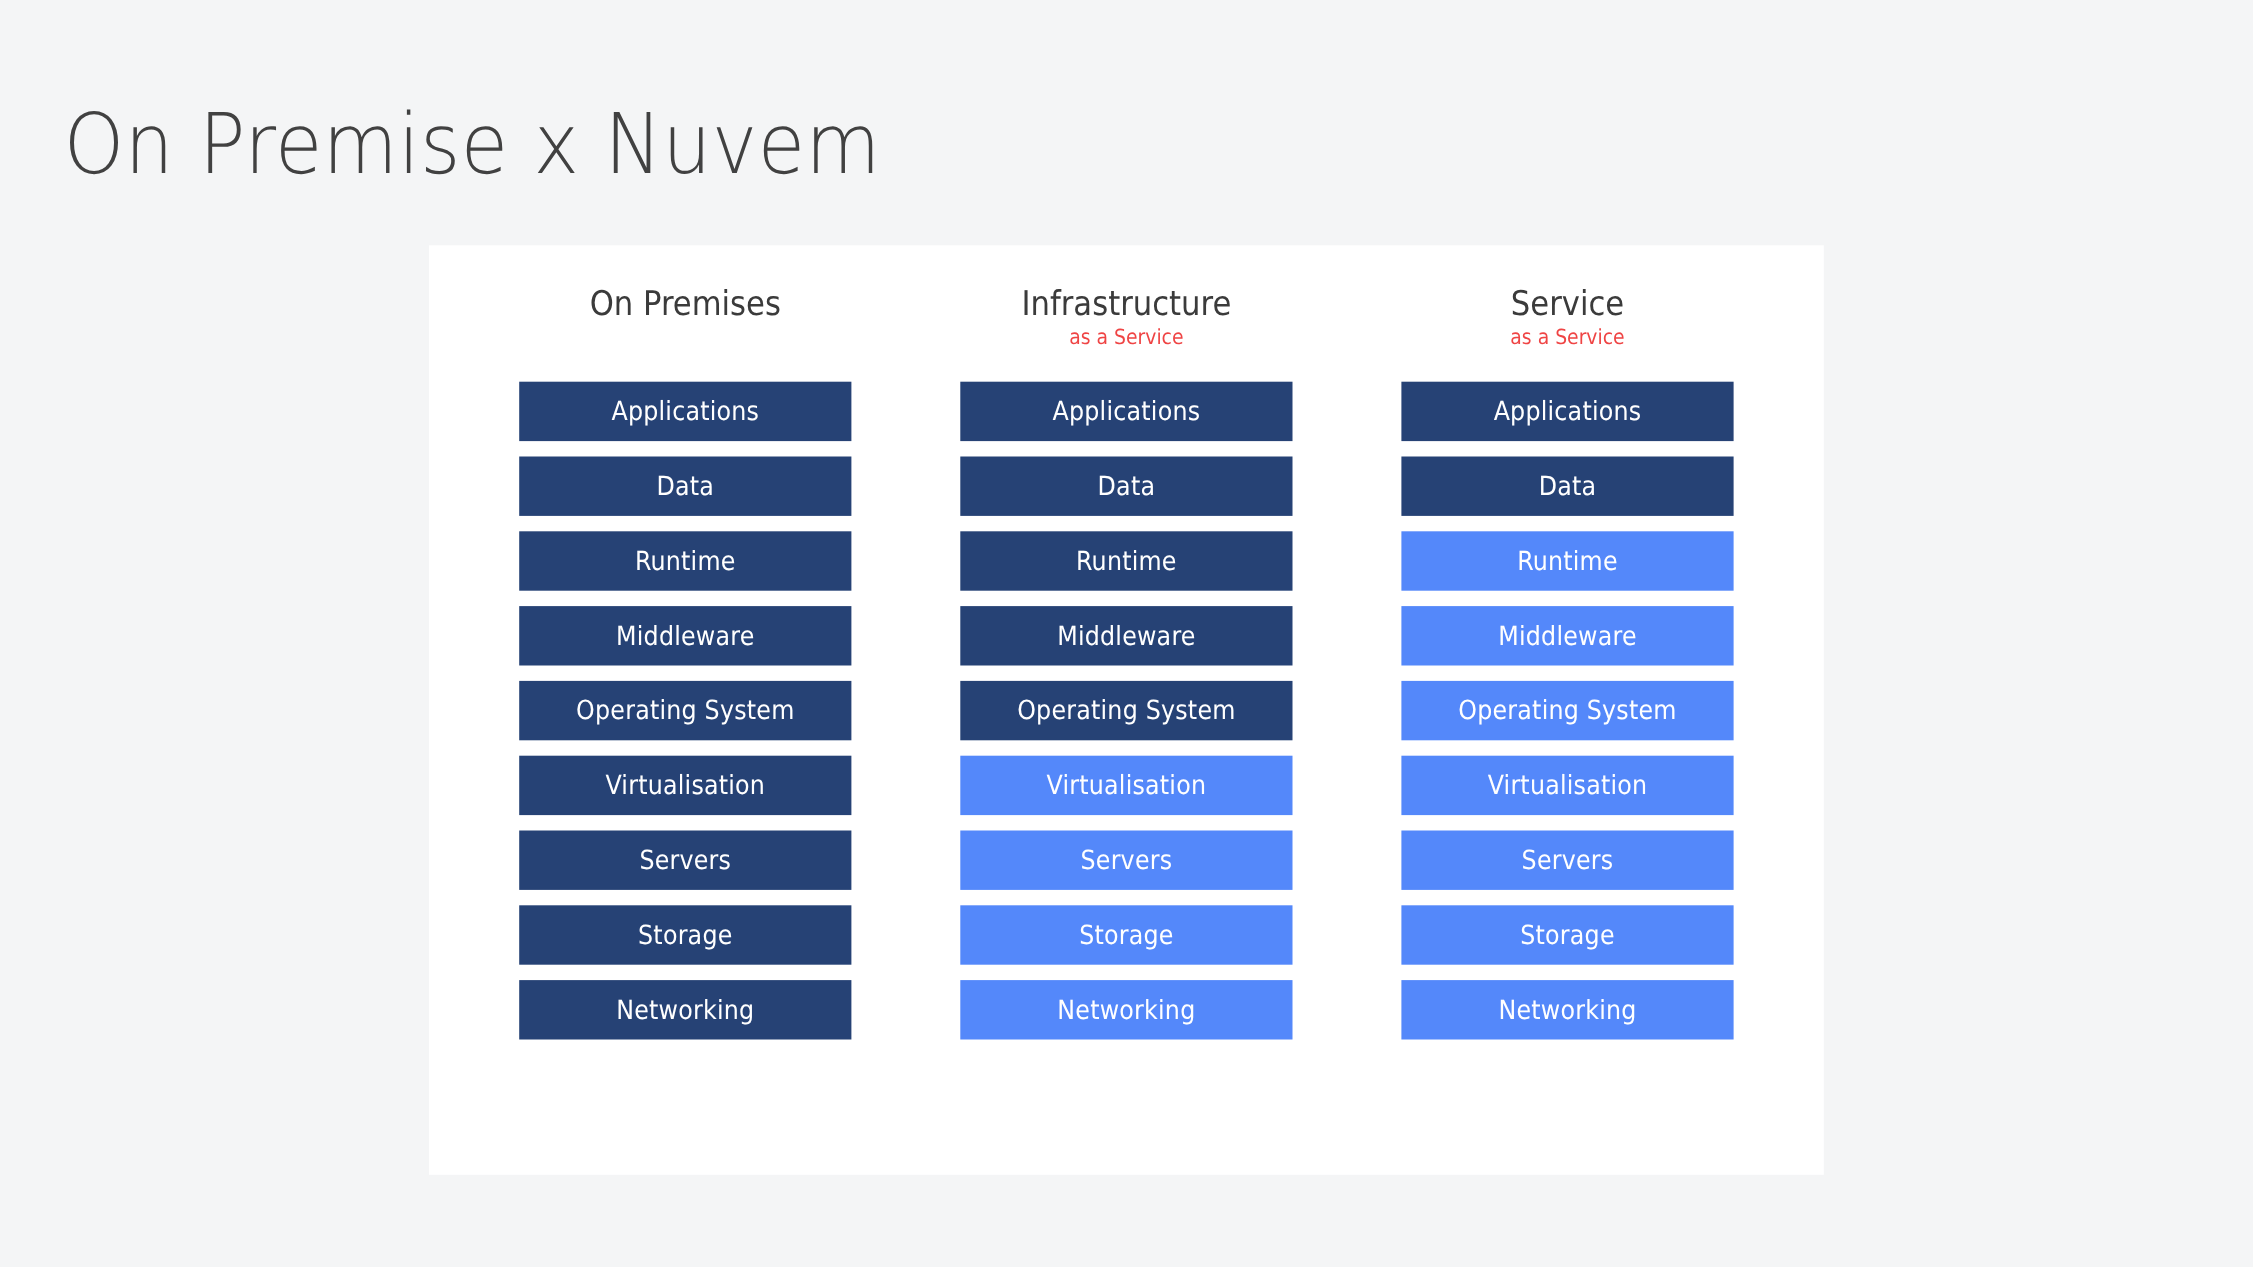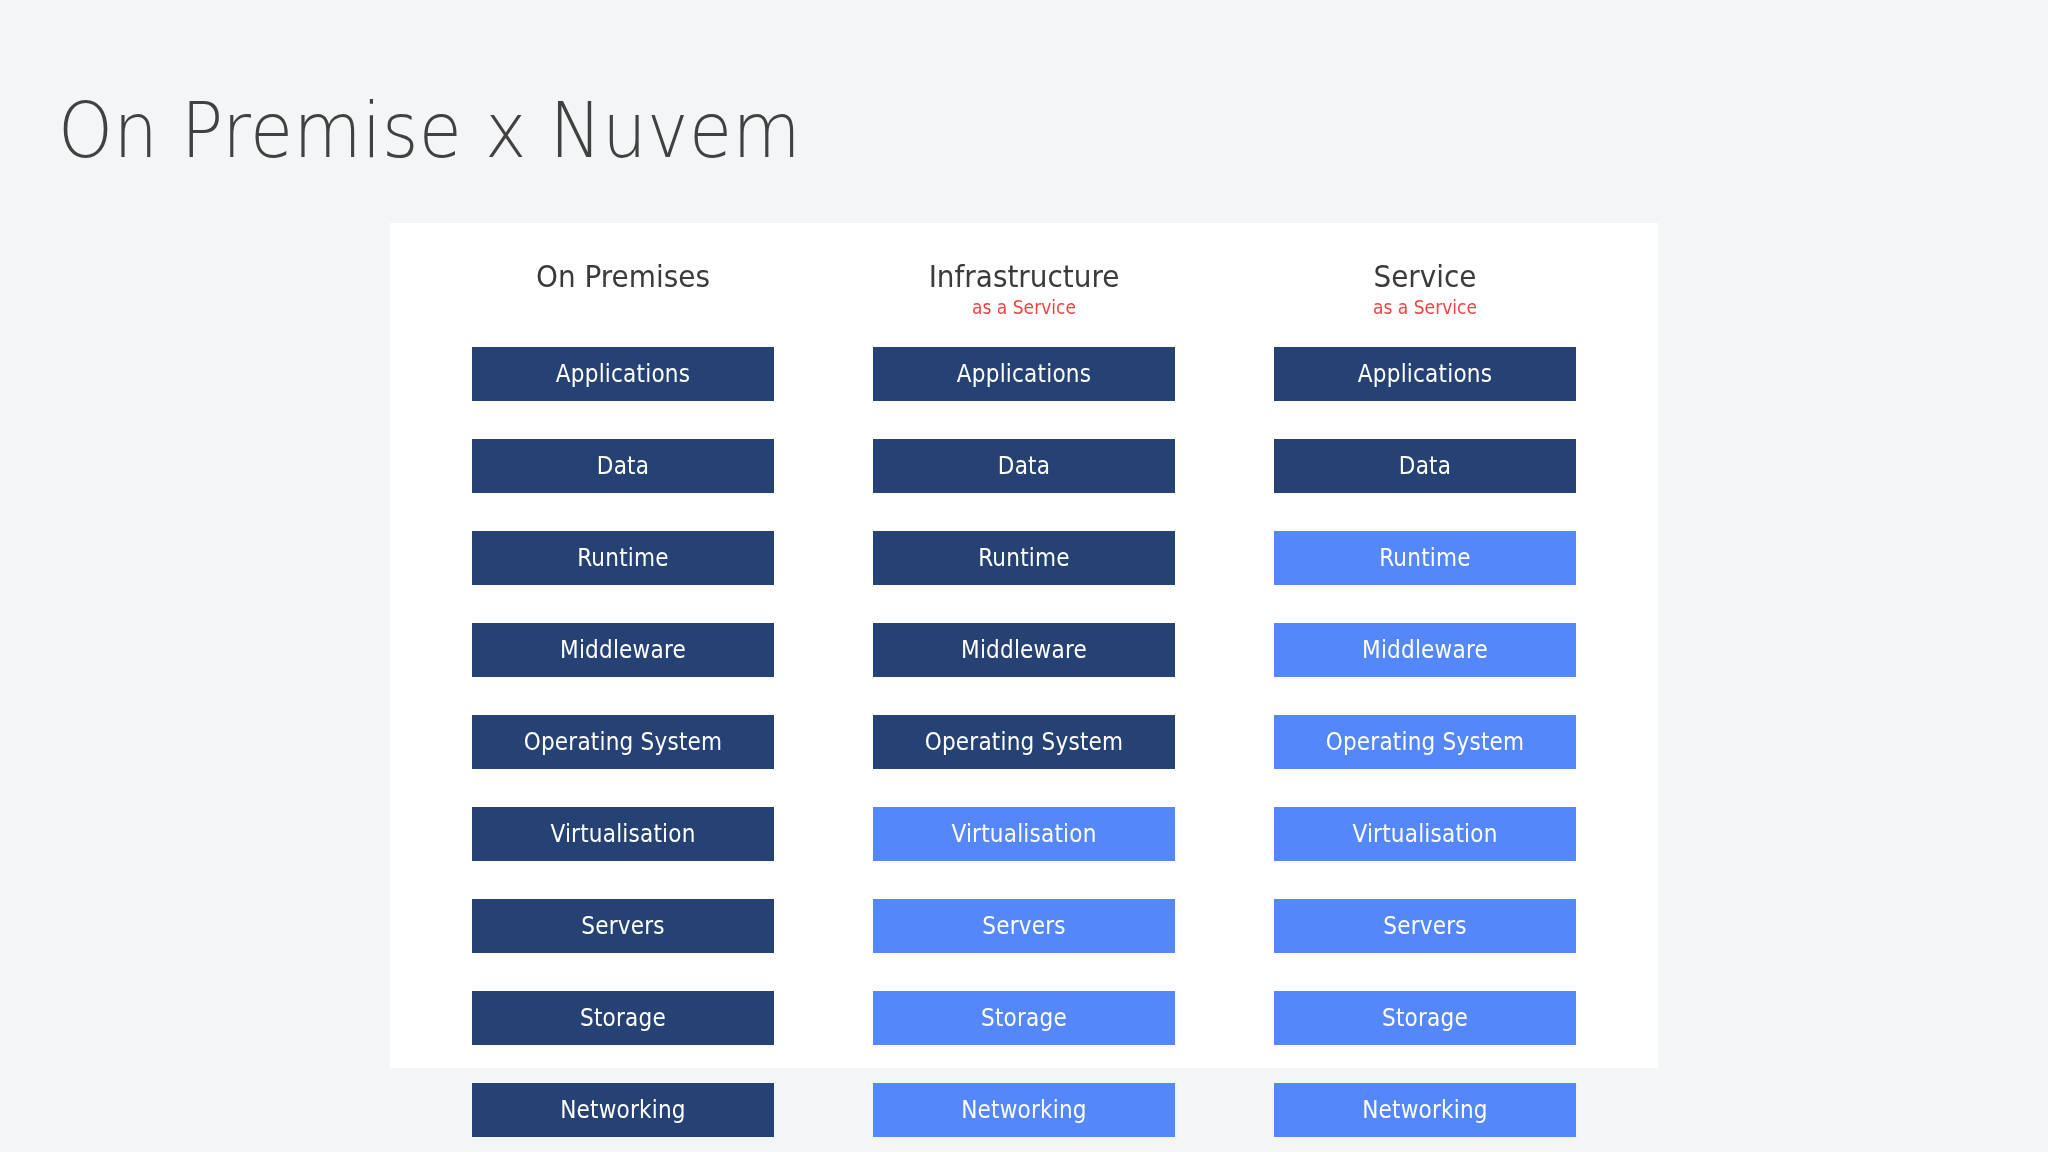--- a/index.html
+++ b/index.html
@@ -94,21 +94,21 @@
     white-space: nowrap;
   }
   .col-head-sub.empty {
     visibility: hidden;
   }
 
   
   .layers {
     display: flex;
     flex-direction: column;
-    gap: 38px;
+    gap: 14px;
   }
   .layer-bar {
     height: 54px;
     display: flex;
     align-items: center;
     justify-content: center;
     color: #ffffff;
     font-size: 24px;
     font-weight: 400;
     letter-spacing: 0.2px;

